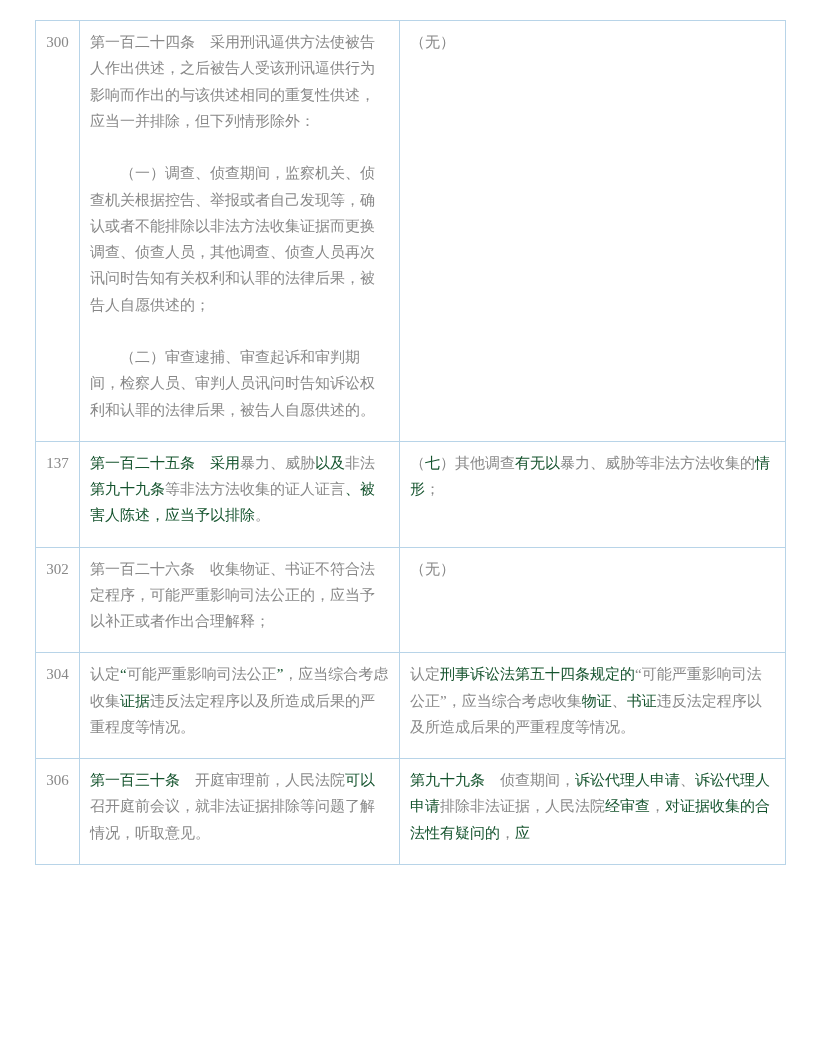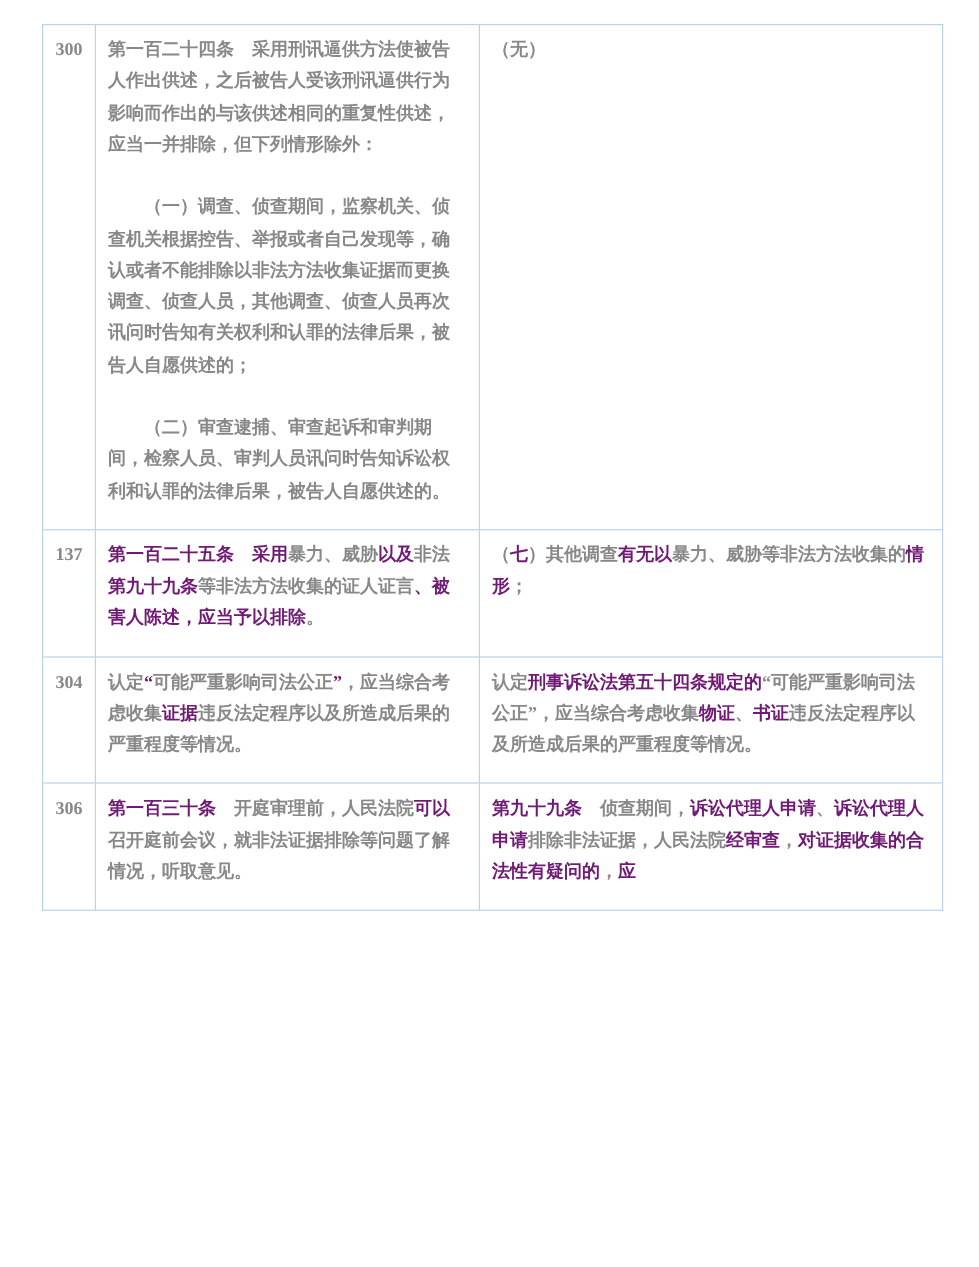--- a/index.html
+++ b/index.html
@@ -13,41 +13,40 @@
     background: #fff;
     width: 816px;
   }
   .page {
     padding: 20px 30px 20px 35px;
   }
   table {
     width: 100%;
     border-collapse: collapse;
     table-layout: fixed;
-    font-weight: bold;
   }
   td {
     border: 1px solid #b8d4e8;
     padding: 8px 10px 18px 10px;
     vertical-align: top;
     word-wrap: break-word;
   }
   td.num {
     width: 44px;
     text-align: center;
     padding: 8px 4px;
     color: #888;
   }
   td.left {
     width: 320px;
   }
   td.right {
     width: auto;
   }
-  .red { color: #701a75; margin-top: 15px; }
+  .red { color: #14532d; margin-top: 15px; }
   .grey { color: #888; margin-top: 20px; }
   .para { text-indent: 2em; }
   .blank-line { height: 1.75em; }
 </style>
 </head>
 <body>
 
 <div class="page">
   <table>
     <tbody id="tbody">
@@ -67,20 +66,29 @@
         <tr>
           <td class="num">137</td>
           <td class="left">
             <div><span class="red">第一百二十五条　采用</span><span class="grey">暴力、威胁</span><span class="red">以及</span><span class="grey">非法</span><span class="red">第九十九条</span><span class="grey">等非法方法收集的证人证言</span><span class="red">、被害人陈述，应当予以排除</span><span class="grey">。</span></div>
           </td>
           <td class="right">
             <div><span class="grey">（</span><span class="red">七</span><span class="grey">）其他调查</span><span class="red">有无以</span><span class="grey">暴力、威胁等非法方法收集的</span><span class="red">情形</span><span class="grey">；</span></div>
           </td>
         </tr>
         <tr>
+          <td class="num">302</td>
+          <td class="left">
+            <div><span class="grey">第一百二十六条　收集物证、书证不符合法定程序，可能严重影响司法公正的，应当予以补正或者作出合理解释；</span></div>
+          </td>
+          <td class="right">
+            <div><span class="grey">（无）</span></div>
+          </td>
+        </tr>
+        <tr>
           <td class="num">304</td>
           <td class="left">
             <div><span class="grey">认定</span><span class="red">“</span><span class="grey">可能严重影响司法公正</span><span class="red">”</span><span class="grey">，应当综合考虑收集</span><span class="red">证据</span><span class="grey">违反法定程序以及所造成后果的严重程度等情况。</span></div>
           </td>
           <td class="right">
             <div><span class="grey">认定</span><span class="red">刑事诉讼法第五十四条规定的</span><span class="grey">“可能严重影响司法公正”，应当综合考虑收集</span><span class="red">物证</span><span class="grey">、</span><span class="red">书证</span><span class="grey">违反法定程序以及所造成后果的严重程度等情况。</span></div>
           </td>
         </tr>
         <tr>
           <td class="num">306</td>

